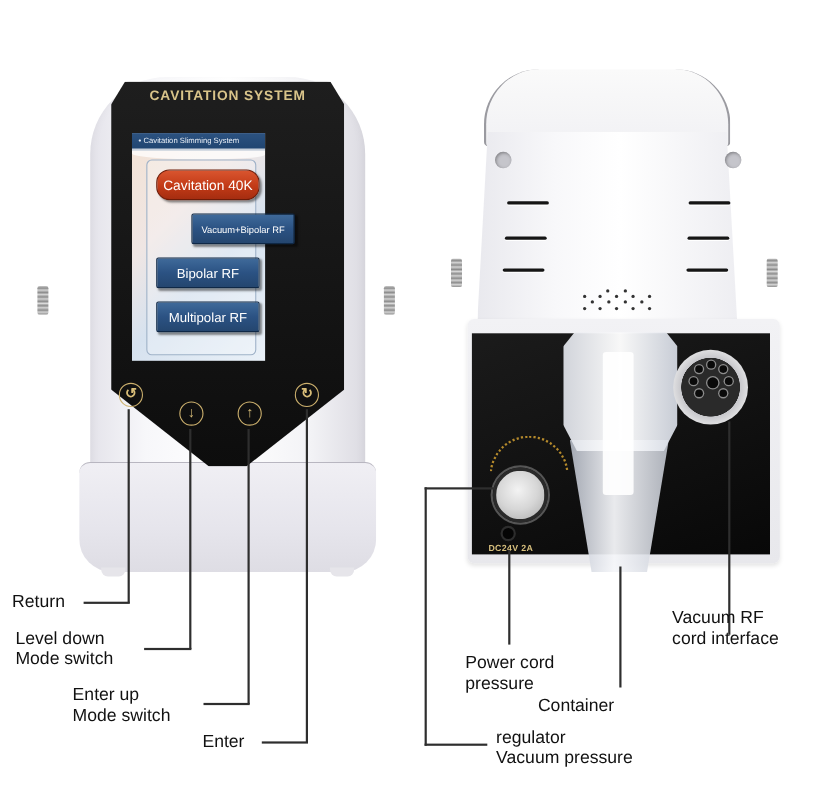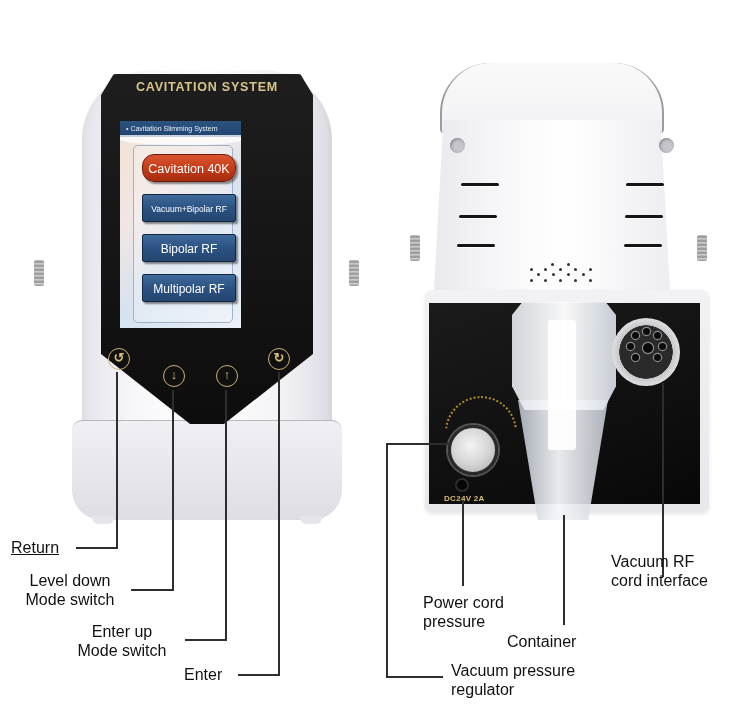--- a/index.html
+++ b/index.html
@@ -51,21 +51,21 @@
     color: #ffffff; text-align: center; line-height: 28px; font-size: 12px;
     box-shadow: 2px 2px 2px rgba(0,0,0,0.45);
     border: 1px solid #0f2846;
     background: linear-gradient(180deg, #3f6a9a 0%, #2b5283 50%, #24466f 100%);
     white-space: nowrap; overflow: hidden;
   }
   .scr-btn.active {
     background: linear-gradient(180deg, #d9552f 0%, #c23a17 55%, #a52d10 100%);
     border-color: #6d1c09; font-size: 12.5px;
   }
-  .scr-btn.small { font-size: 8.5px; }
+  .scr-btn.small { font-size: 8.5px; margin-left: 32px; }
 
   .key {
     width: 22px; height: 22px; border: 1.6px solid #cdb16e; border-radius: 50%;
     color: #d8bd78; text-align: center; line-height: 18px; font-size: 13px; font-weight: bold;
   }
   .knob-side {
     width: 10px; height: 26px; border-radius: 2px;
     background: repeating-linear-gradient(180deg, #c9c9c9 0px, #8d8d8d 2px, #dedede 4px);
   }
 
@@ -118,21 +118,21 @@
   .container-core { left: 548px; top: 320px; width: 28px; height: 130px; background: rgba(255,255,255,0.9); border-radius: 3px; }
   .probe-ring {
     left: 612px; top: 318px; width: 68px; height: 68px; border-radius: 50%;
     background: radial-gradient(circle, #2a2a2a 0%, #2a2a2a 55%, #c8c8cc 56%, #eeeeee 80%, #b8b8bc 100%);
   }
   .probe-pin { width: 7px; height: 7px; border-radius: 50%; background: #0a0a0a; box-shadow: 0 0 0 1.2px #8c8c8c; }
 
   
   .ln { background: #2e2e2e; }
   .lbl { font-size: 16px; line-height: 19px; color: #111; white-space: nowrap; }
-  .lbl.r { text-align: center; }
+  .lbl.r { text-align: left; }
 </style>
 </head>
 <body>
 
 <div>
   <div class="abs ld-body"></div>
   <div class="abs ld-base"></div>
   <div class="abs ld-foot" style="left:92px"></div>
   <div class="abs ld-foot" style="left:300px"></div>
   <div class="abs knob-side" style="left:34px; top:260px;"></div>
@@ -241,43 +241,43 @@
   <div class="abs ln" style="left:386px; top:443px; width:64px; height:2px;"></div>
   <div class="abs ln" style="left:386px; top:443px; width:2px; height:235px;"></div>
   <div class="abs ln" style="left:386px; top:676px; width:57px; height:2px;"></div>
 
   <div class="abs ln" style="left:462px; top:500px; width:2px; height:86px;"></div>
   <div class="abs ln" style="left:563px; top:515px; width:2px; height:110px;"></div>
   <div class="abs ln" style="left:662px; top:383px; width:2px; height:194px;"></div>
 </div>
 
 <div>
-  <div class="abs lbl" style="left:11px; top:538px;text-decoration:underline;">Return</div>
+  <div class="abs lbl" style="left:11px; top:538px;">Return</div>
 
   <div class="abs lbl r" style="left:14px; top:571px; width:112px;">
     <div>Level down</div>
     <div>Mode switch</div>
   </div>
 
   <div class="abs lbl r" style="left:66px; top:622px; width:112px;">
     <div>Enter up</div>
     <div>Mode switch</div>
   </div>
 
   <div class="abs lbl" style="left:184px; top:665px;">Enter</div>
 
   <div class="abs lbl" style="left:423px; top:593px;">
     <div>Power cord</div>
     <div>pressure</div>
   </div>
 
-  <div class="abs lbl" style="left:507px; top:632px;text-align:center;">Container</div>
+  <div class="abs lbl" style="left:489px; top:632px;text-align:center;">Container</div>
 
   <div class="abs lbl" style="left:611px; top:552px;">
     <div>Vacuum RF</div>
     <div>cord interface</div>
   </div>
 
   <div class="abs lbl" style="left:451px; top:661px;">
+    <div>regulator</div>
     <div>Vacuum pressure</div>
-    <div>regulator</div>
   </div>
 </div>
 
 </body></html>

